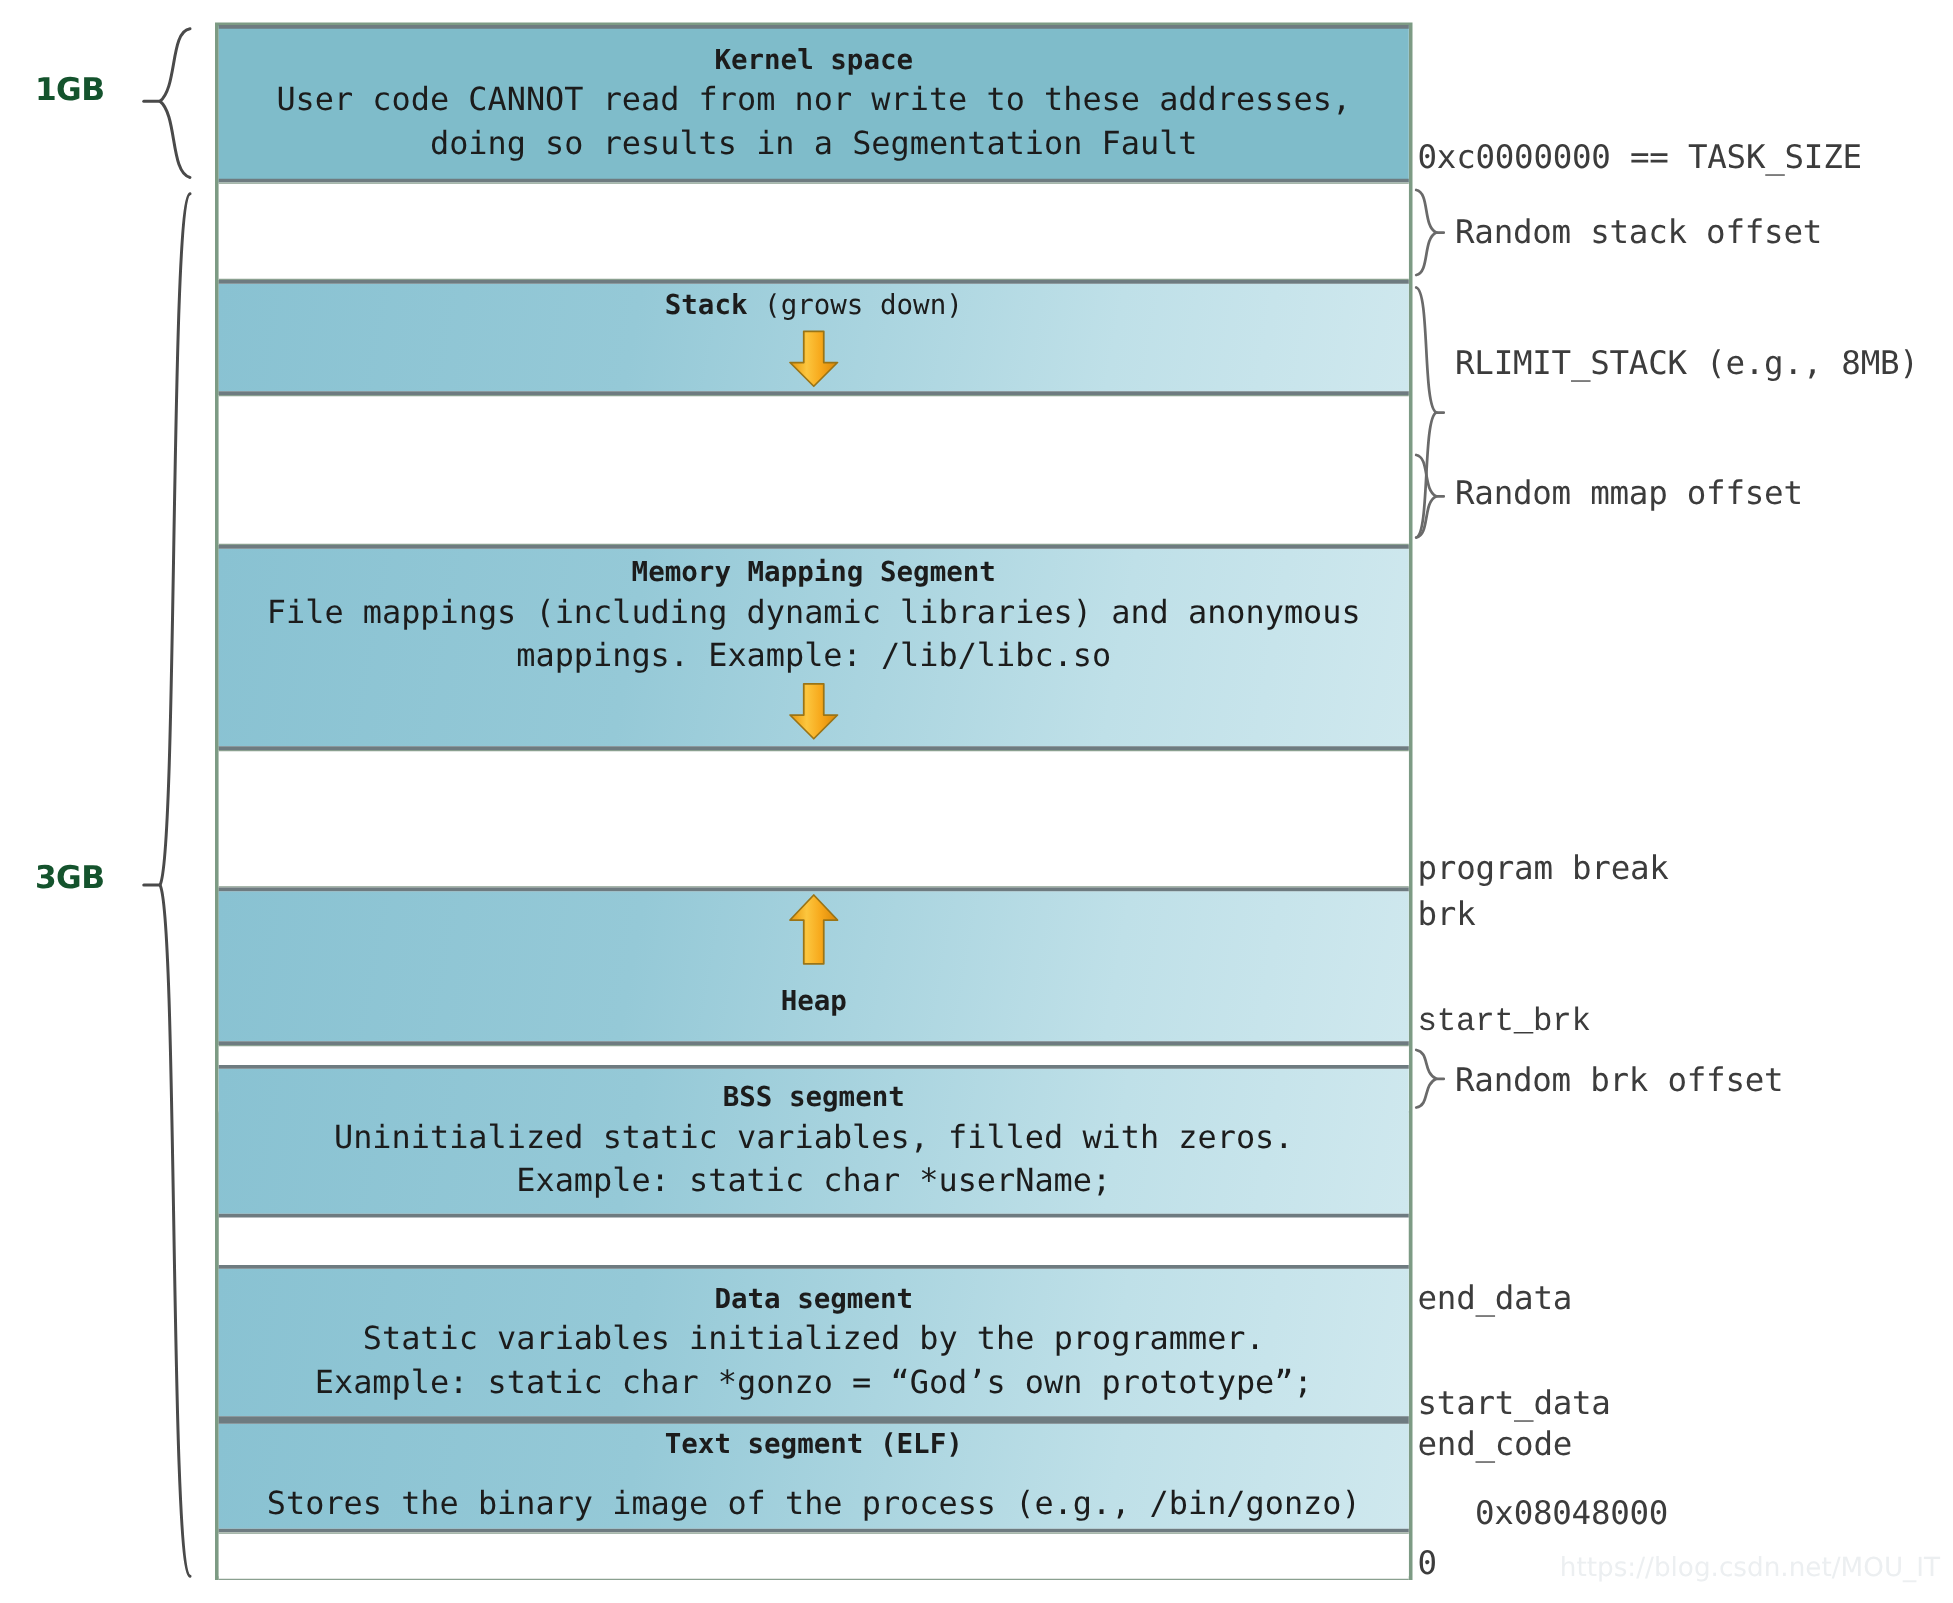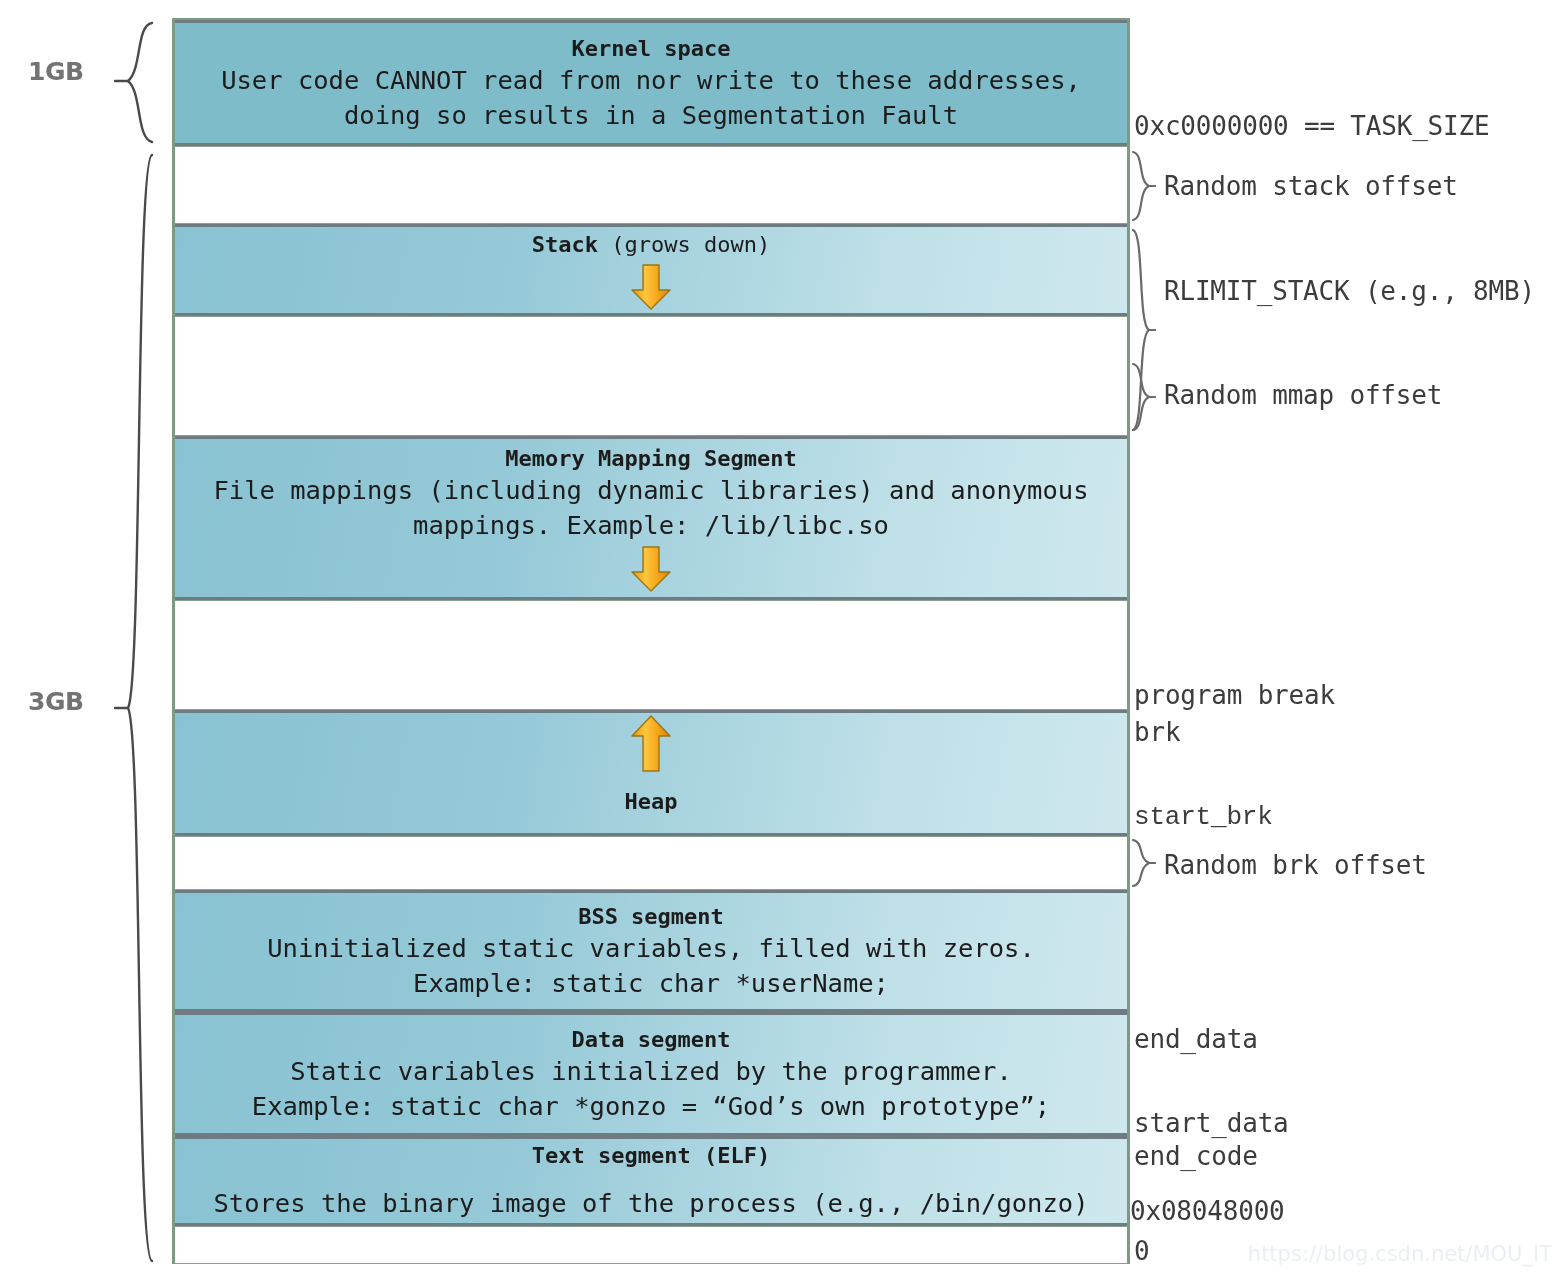--- a/index.html
+++ b/index.html
@@ -21,21 +21,21 @@
     width: 1562px;
     height: 1282px;
   }
 
   
   .size-label {
     position: absolute;
     font-family: "DejaVu Sans", "Liberation Sans", sans-serif;
     font-size: 25px;
     font-weight: bold;
-    color: #737373;
+    color: #14532d;
     letter-spacing: -0.5px;
   }
   .brace-left {
     position: absolute;
     width: 42px;
   }
 
   
   #frame {
     position: absolute;
@@ -203,21 +203,21 @@
           </linearGradient>
         </defs>
         <path d="M21 1 L40 21 L29 21 L29 56 L13 56 L13 21 L2 21 Z" fill="url(#gB)" stroke="#9a7416" stroke-width="1.4" stroke-linejoin="round"></path>
       </svg>
     </div>
     <div class="blk-title" style="margin-top:14px;">Heap</div>
   </div>
 
   <div class="block empty" style="top:836px; height:54px;"></div>
 
-  <div class="block filled" style="top:890px; height:122px;">
+  <div class="block filled" style="top:852px; height:122px;">
     <div class="blk-title">BSS segment</div>
     <div class="blk-line">Uninitialized static variables, filled with zeros.</div>
     <div class="blk-line">Example: static char *userName;</div>
   </div>
 
   <div class="block filled" style="top:1012px; height:124px;">
     <div class="blk-title">Data segment</div>
     <div class="blk-line">Static variables initialized by the programmer.</div>
     <div class="blk-line">Example: static char *gonzo = “God’s own prototype”;</div>
   </div>
@@ -268,19 +268,19 @@
     </svg>
   </div>
   <div class="rlabel" style="left:1164px; top:850px;">Random brk offset</div>
 
   <div class="rlabel" style="left:1134px; top:1024px;">end_data</div>
 
   <div class="rlabel" style="left:1134px; top:1108px;">start_data</div>
 
   <div class="rlabel" style="left:1134px; top:1141px;">end_code</div>
 
-  <div class="rlabel" style="left:1130px; top:1196px;text-align:center;">0x08048000</div>
+  <div class="rlabel" style="left:1180px; top:1196px;text-align:center;">0x08048000</div>
 
   <div class="rlabel" style="left:1134px; top:1236px;">0</div>
 
   <div id="watermark">https://blog.csdn.net/MOU_IT</div>
 
 </div>
 
 </body></html>

